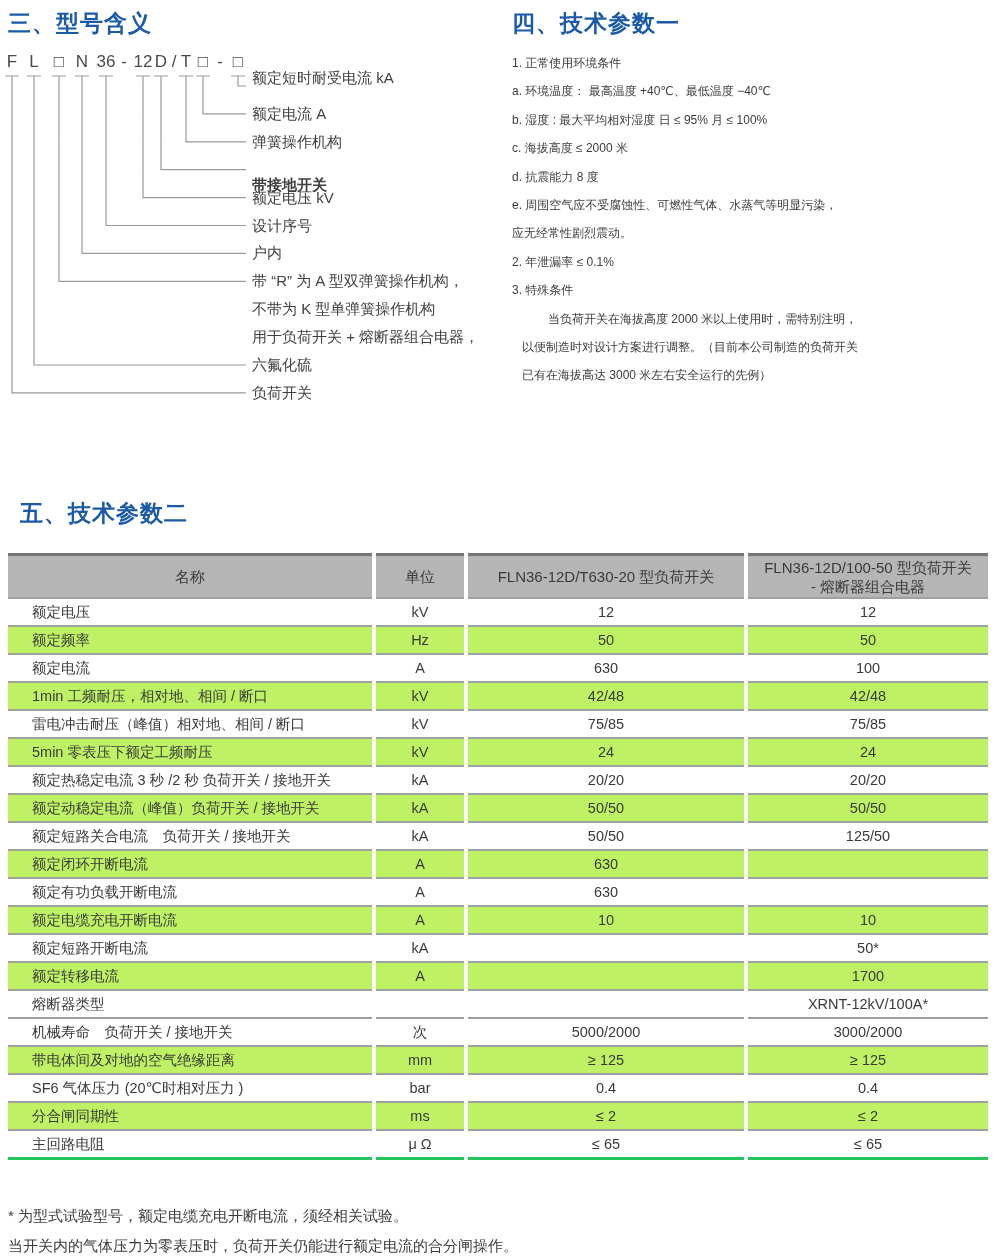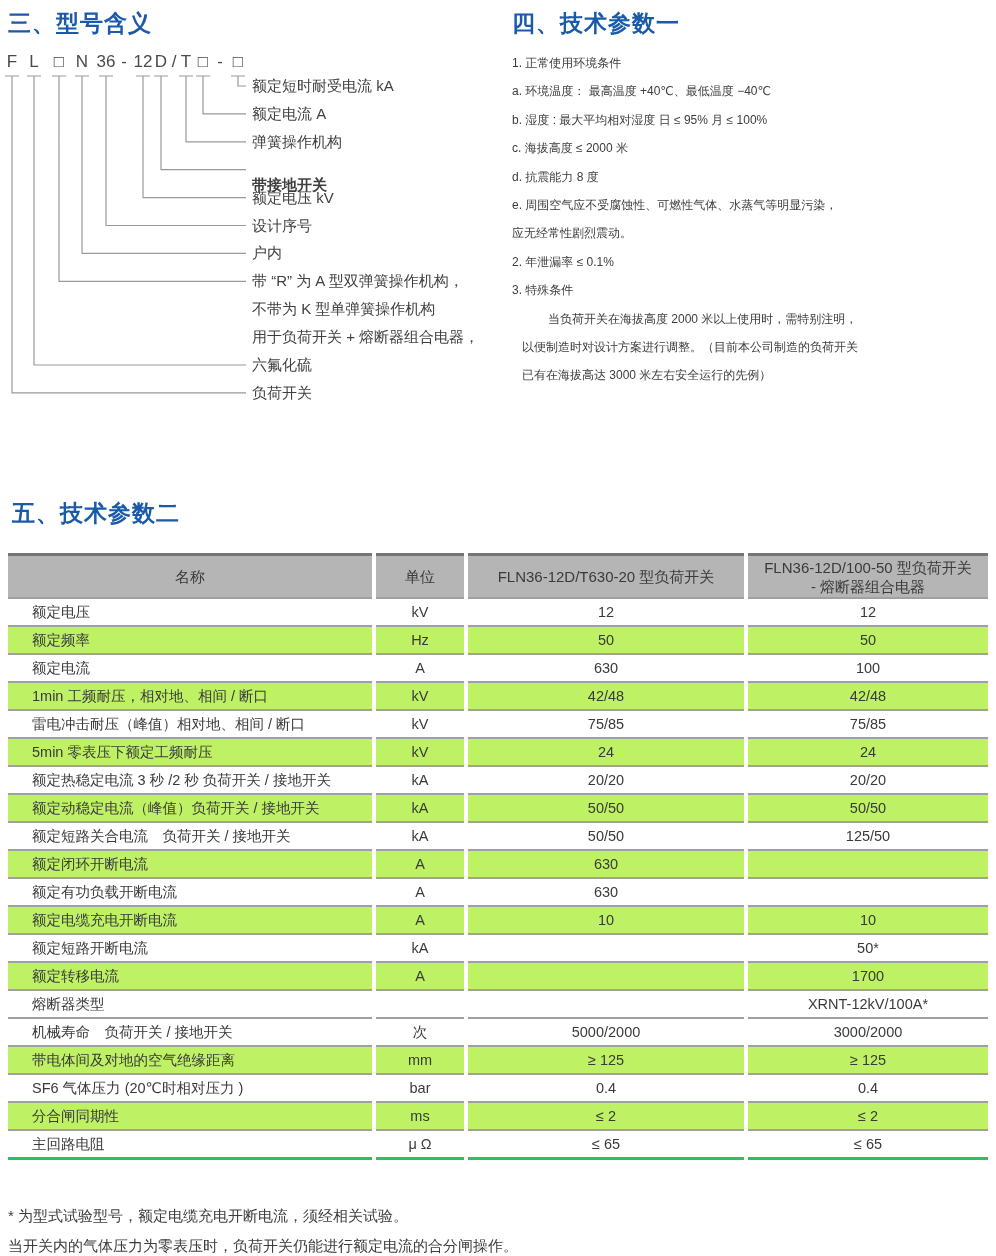--- a/index.html
+++ b/index.html
@@ -7,21 +7,21 @@
     position:relative;width:996px;height:1256px;background:#ffffff;
     font-family:"Liberation Sans","DejaVu Sans",sans-serif;color:#3c3c3c;
     overflow:hidden;
   }
   .sec-heading{
     position:absolute;font-size:23px;font-weight:bold;color:#1a5aa8;
     letter-spacing:1px;white-space:nowrap;
   }
   #heading-3{left:8px;top:8px;}
   #heading-4{left:512px;top:8px;}
-  #heading-5{left:12px;top:498px;}
+  #heading-5{left:20px;top:498px;}
 
   
   #diagram{position:absolute;left:0;top:48px;width:505px;height:415px;}
   #diagram svg{position:absolute;left:0;top:0;}
   .code-seg{
     position:absolute;top:4px;width:28px;text-align:center;
     font-size:17px;color:#4a4a4a;white-space:nowrap;
   }
   .code-label{
     position:absolute;left:252px;font-size:15px;line-height:27.9px;
@@ -83,21 +83,21 @@
       <span class="code-seg" style="left: 68px;">N</span>
       <span class="code-seg" style="left: 92px;">36</span>
       <span class="code-seg" style="left: 110px;">-</span>
       <span class="code-seg" style="left: 129px;">12</span>
       <span class="code-seg" style="left: 147px;">D</span>
       <span class="code-seg" style="left: 160px;">/</span>
       <span class="code-seg" style="left: 172px;">T</span>
       <span class="code-seg" style="left: 189px;">□</span>
       <span class="code-seg" style="left: 206px;">-</span>
       <span class="code-seg" style="left: 224px;">□</span>
-      <div class="code-label" style="top: 24px;">
+      <div class="code-label" style="top: 16px;">
         <div>额定短时耐受电流 kA</div>
       </div>
       <div class="code-label" style="top: 51.9px;">
         <div>额定电流 A</div>
       </div>
       <div class="code-label" style="top: 79.8px;">
         <div>弹簧操作机构</div>
       </div>
       <div class="code-label" style="top: 123px; font-weight: bold;">
         <div>带接地开关</div>

